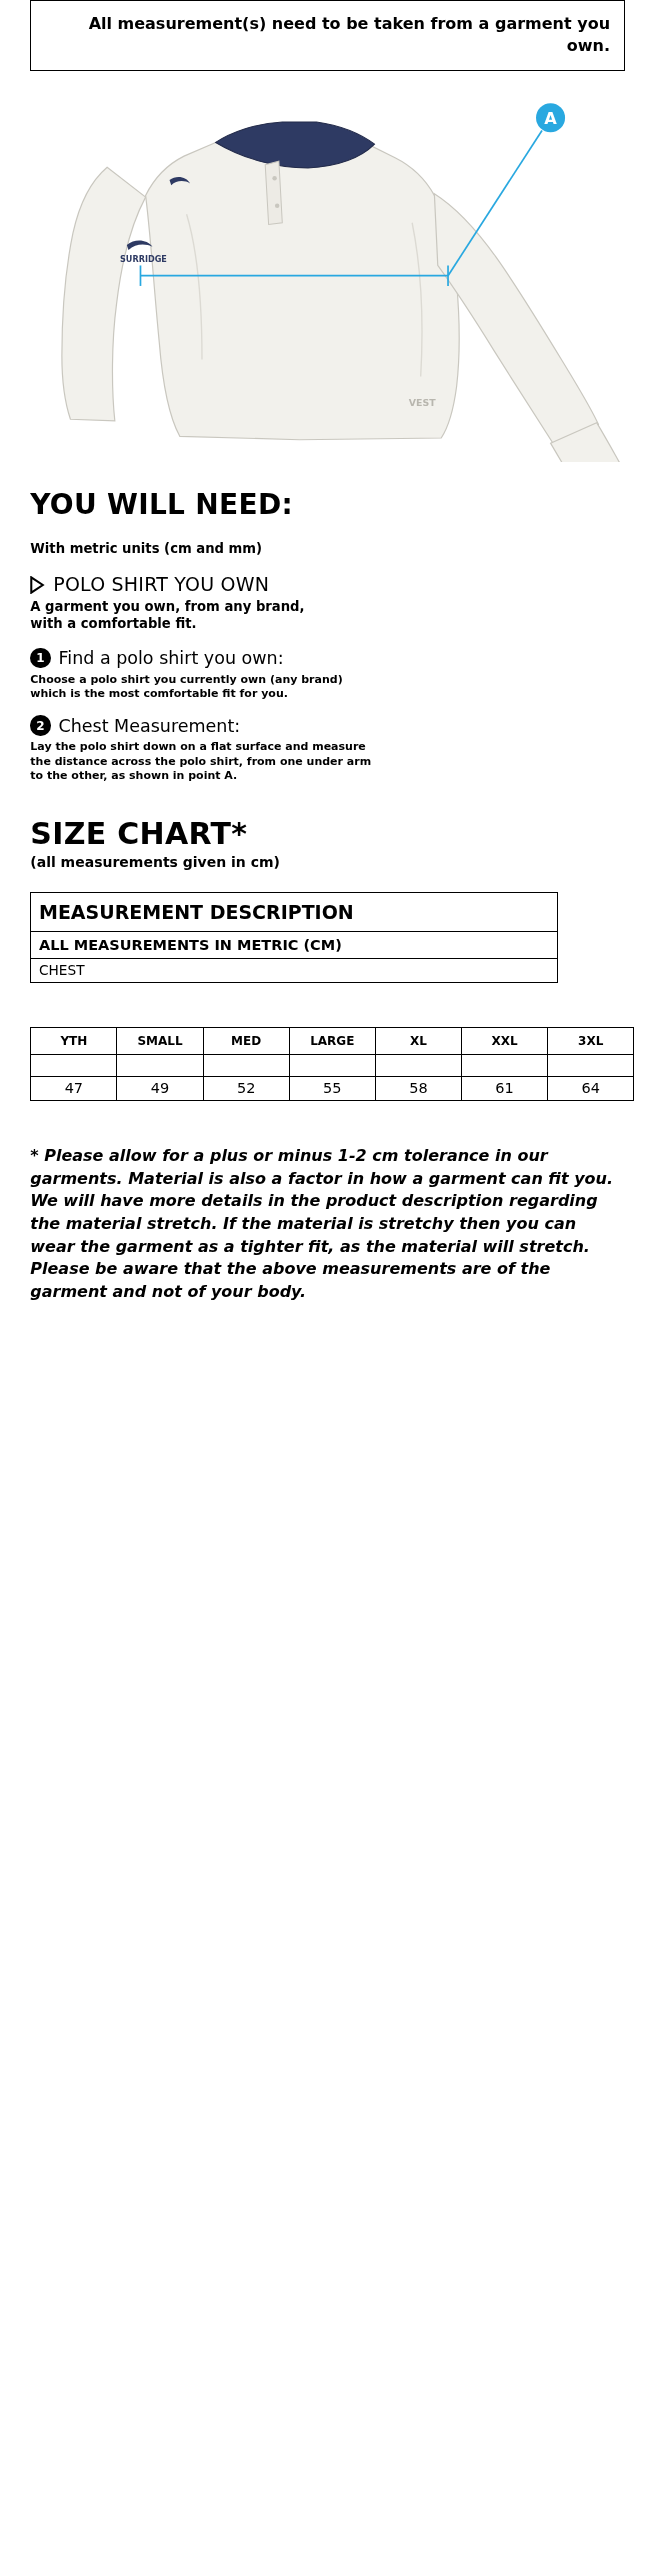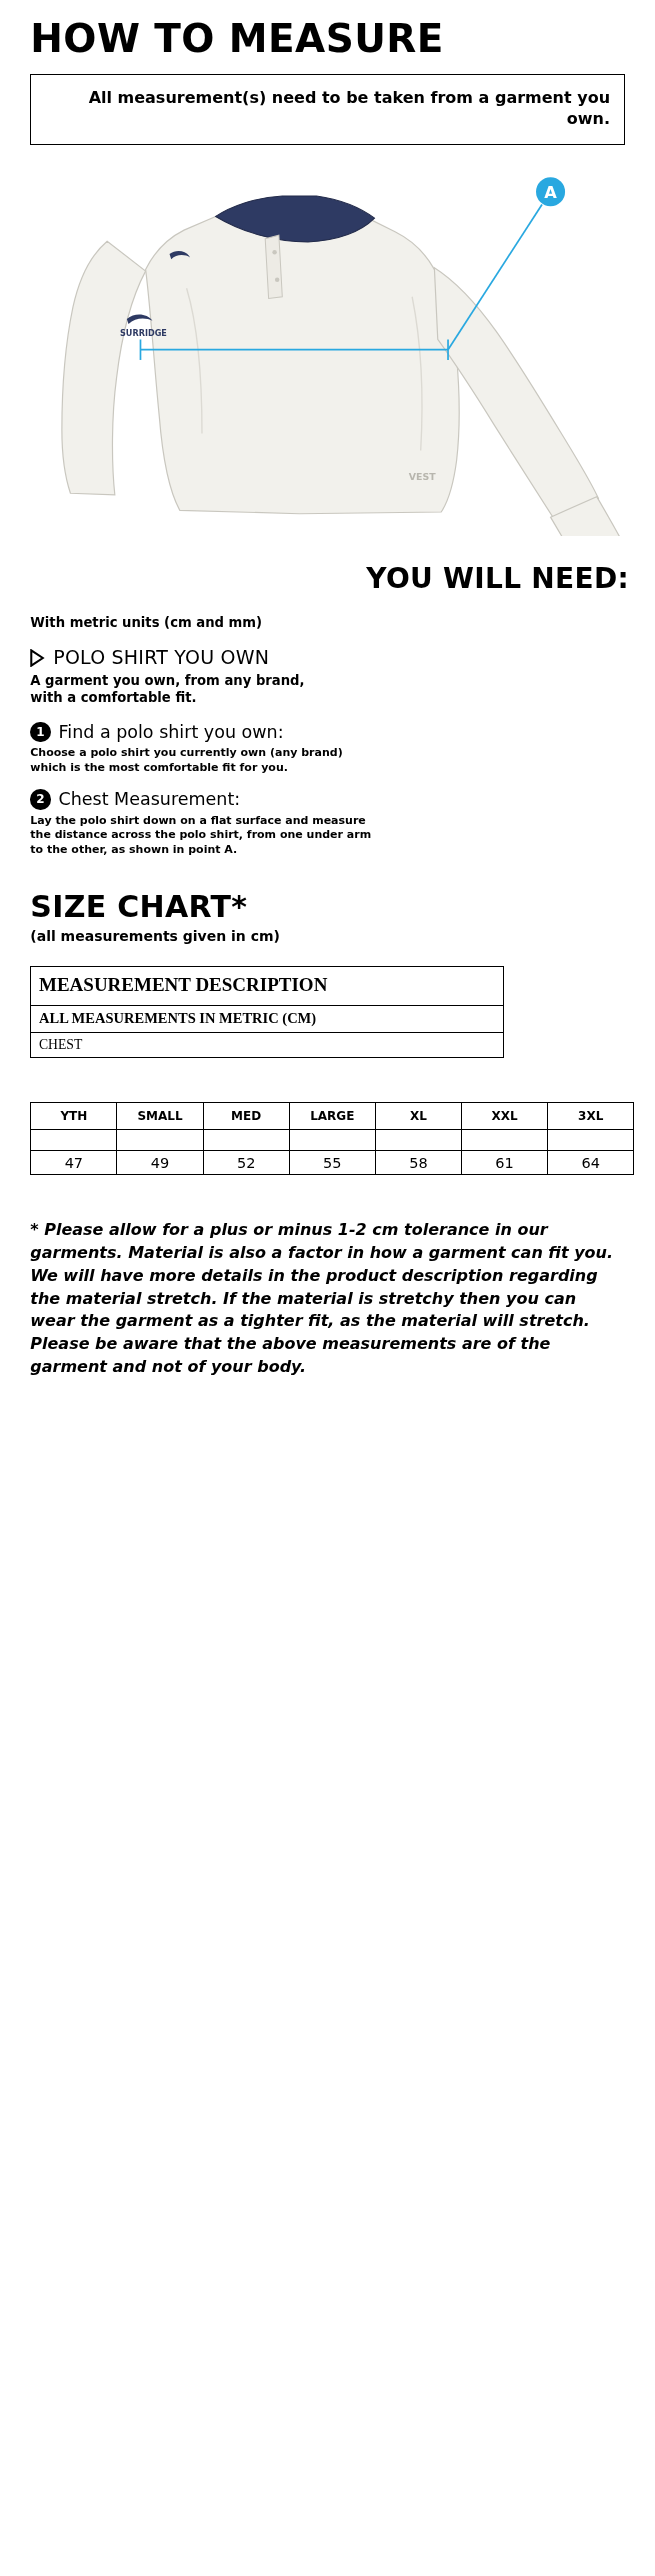--- a/index.html
+++ b/index.html
@@ -54,21 +54,20 @@
     left: 0;
     top: 0;
   }
 
   
   .section-title {
     font-size: 28px;
     font-weight: bold;
     margin: 26px 0 19px 4.3px;
     letter-spacing: 0.3px;
-    text-align: right;
   }
   .size-chart-title {
     font-size: 30px;
     font-weight: bold;
     margin: 32px 0 3.4px 4.3px;
     letter-spacing: 0.3px;
   }
   .size-chart-sub {
     font-size: 14px;
     font-weight: bold;
@@ -132,23 +131,22 @@
     font-size: 11px;
     font-weight: bold;
     line-height: 1.32;
     margin-top: 4.3px;
   }
 
   
   .md-table {
     border-collapse: collapse;
     margin: 0 0 0 4.3px;
-    width: 474px;
+    width: 528px;
     table-layout: fixed;
-    font-family: Liberation Serif, serif;
   }
   .md-table td {
     border: 1.7px solid #000;
     padding: 5.1px 7.7px;
   }
   .md-head td {
     font-size: 19px;
     font-weight: bold;
     padding: 7.7px 7.7px 8.5px 7.7px;
   }
@@ -196,21 +194,20 @@
     font-weight: bold;
     font-style: italic;
     line-height: 1.42;
   }
 </style>
 </head>
 <body>
 
 <div class="page">
 
-  <h1 class="main-title">HOW TO MEASURE</h1>
 
   <div class="note-box">
     <div class="note-text">All measurement(s) need to be taken from a garment you own.</div>
   </div>
 
   <div class="shirt-wrap">
     <svg class="shirt-svg" width="604" height="376" viewBox="0 0 707 440">
 
       <path d="M95 95 C 75 112, 62 140, 55 172 C 46 215, 42 270, 42 316 C 42 345, 46 372, 52 390 L 104 392 C 100 355, 100 300, 106 255 C 112 205, 124 160, 140 130 Z" fill="#F2F1EC" stroke="#C9C7BF" stroke-width="1.4"></path>
 

